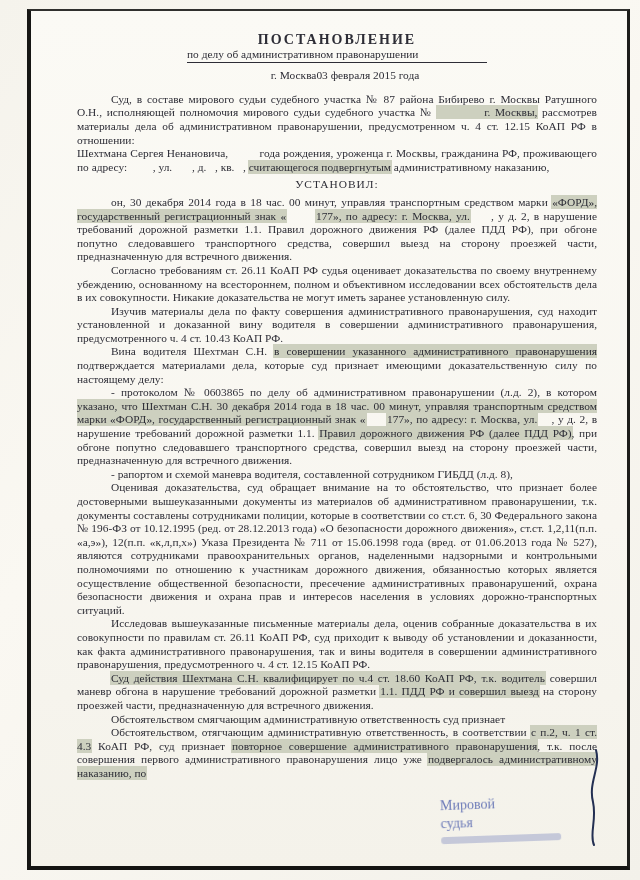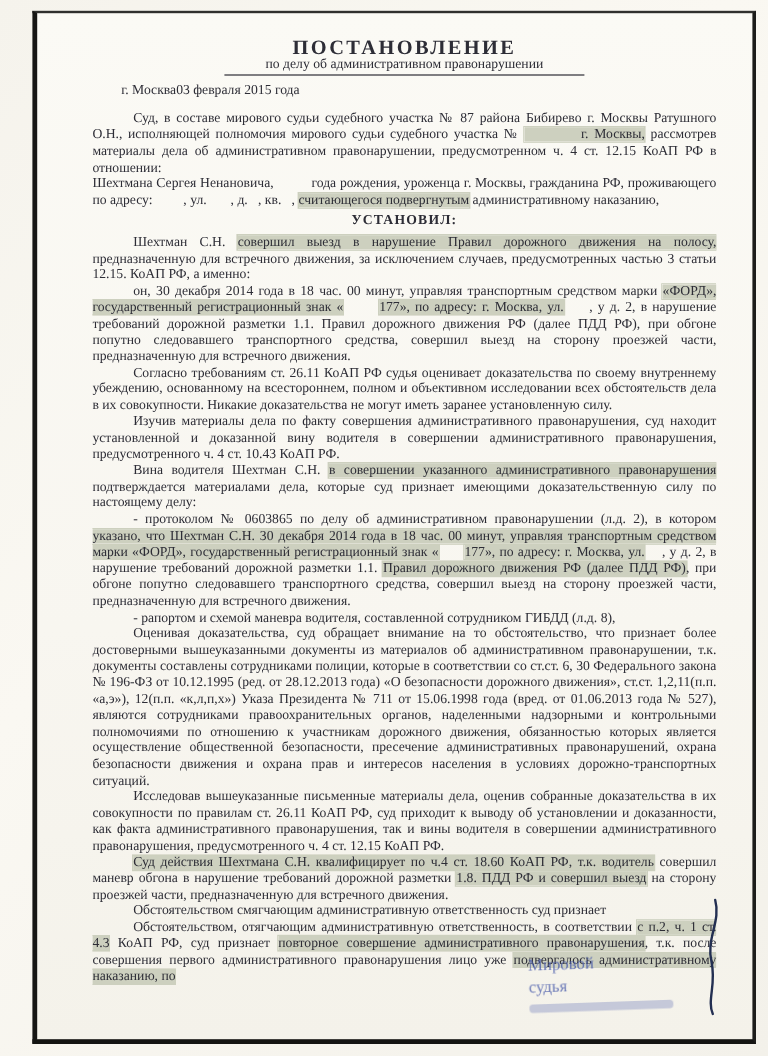--- a/index.html
+++ b/index.html
@@ -25,42 +25,41 @@
   .content {
     position:absolute; top:22px; left:46px; right:30px; bottom:12px;
     color:#2d2d36;
     font-size:11.4px;
     line-height:13.6px;
     overflow:hidden;
   }
   .doc-title {
     text-align:center;
     font-weight:bold;
-    font-size:17px;
+    font-size:14px;
     letter-spacing:2px;
   }
   .doc-subtitle {
-    text-align:center;
     margin:1px auto 0 auto;
     width:300px;
     border-bottom:1px solid #2d2d36;
     padding-bottom:1px;
   }
   .meta-row {
     display:flex;
-    justify-content:flex-start;
+    justify-content:center;
     margin:6px 8px 10px 24px;
   }
   .para {
     text-align:justify;
     text-indent:34px;
   }
   .para.no-indent { text-indent:0; }
   .para.center { text-align:center; text-indent:0; }
-  .para.bold { font-weight:bold; letter-spacing:1px; }
+  .para.bold { font-weight:normal; letter-spacing:1px; }
   .para.heading { margin:4px 0 4px 0; }
   .para.gap { }
   .hl { background:#cdd0bf; box-shadow:0 0 0 1px #cdd0bf; }
   .stamp {
     position:absolute;
     right:14px; bottom:8px;
     width:185px; height:78px;
     color:#4a5cab;
     transform:rotate(-2deg);
     opacity:.8;
@@ -95,30 +94,29 @@
 
       <div class="meta-row">
         <span>г. Москва</span>
         <span>03 февраля 2015 года</span>
       </div>
 
       <div>
           <p class="para"><span>Суд, в составе мирового судьи судебного участка № 87 района Бибирево г. Москвы Ратушного О.Н., исполняющей полномочия мирового судьи судебного участка № </span><span class="hl">&nbsp;&nbsp;&nbsp;&nbsp;&nbsp;&nbsp;&nbsp;&nbsp;&nbsp;&nbsp;г. Москвы,</span><span> рассмотрев материалы дела об административном правонарушении, предусмотренном ч. 4 ст. 12.15 КоАП РФ в отношении:</span></p>
           <p class="para no-indent"><span>Шехтмана Сергея Ненановича, &nbsp;&nbsp;&nbsp;&nbsp;&nbsp;&nbsp;&nbsp;&nbsp;&nbsp;года рождения, уроженца г. Москвы, гражданина РФ, проживающего по адресу: &nbsp;&nbsp;&nbsp;&nbsp;&nbsp;&nbsp;&nbsp;&nbsp;, ул. &nbsp;&nbsp;&nbsp;&nbsp;&nbsp;&nbsp;, д. &nbsp;&nbsp;, кв. &nbsp;&nbsp;, </span><span class="hl">считающегося подвергнутым</span><span> административному наказанию,</span></p>
           <p class="para center bold heading"><span>УСТАНОВИЛ:</span></p>
-          <p class="para"><span>Шехтман С.Н. </span><span class="hl">совершил выезд в нарушение Правил дорожного движения на полосу,</span><span> предназначенную для встречного движения, за исключением случаев, предусмотренных частью 3 статьи 12.15. КоАП РФ, а именно:</span></p>
           <p class="para"><span>он, 30 декабря 2014 года в 18 час. 00 минут, управляя транспортным средством марки </span><span class="hl">«ФОРД», государственный регистрационный знак «</span><span>&nbsp;&nbsp;&nbsp;&nbsp;&nbsp;&nbsp;&nbsp;</span><span class="hl">177», по адресу: г. Москва, ул.</span><span> &nbsp;&nbsp;&nbsp;&nbsp;, у д. 2, в нарушение требований дорожной разметки 1.1. Правил дорожного движения РФ (далее ПДД РФ), при обгоне попутно следовавшего транспортного средства, совершил выезд на сторону проезжей части, предназначенную для встречного движения.</span></p>
           <p class="para gap"><span>Согласно требованиям ст. 26.11 КоАП РФ судья оценивает доказательства по своему внутреннему убеждению, основанному на всестороннем, полном и объективном исследовании всех обстоятельств дела в их совокупности. Никакие доказательства не могут иметь заранее установленную силу.</span></p>
           <p class="para"><span>Изучив материалы дела по факту совершения административного правонарушения, суд находит установленной и доказанной вину водителя в совершении административного правонарушения, предусмотренного ч. 4 ст. 10.43 КоАП РФ.</span></p>
           <p class="para"><span>Вина водителя Шехтман С.Н. </span><span class="hl">в совершении указанного административного правонарушения</span><span> подтверждается материалами дела, которые суд признает имеющими доказательственную силу по настоящему делу:</span></p>
           <p class="para"><span>- протоколом № 0603865 по делу об административном правонарушении (л.д. 2), в котором </span><span class="hl">указано, что Шехтман С.Н. 30 декабря 2014 года в 18 час. 00 минут, управляя транспортным средством марки «ФОРД», государственный регистрационный знак «</span><span>&nbsp;&nbsp;&nbsp;&nbsp;&nbsp;&nbsp;</span><span class="hl">177», по адресу: г. Москва, ул.</span><span> &nbsp;&nbsp;&nbsp;, у д. 2, в нарушение требований дорожной разметки 1.1. </span><span class="hl">Правил дорожного движения РФ (далее ПДД РФ)</span><span>, при обгоне попутно следовавшего транспортного средства, совершил выезд на сторону проезжей части, предназначенную для встречного движения.</span></p>
           <p class="para"><span>- рапортом и схемой маневра водителя, составленной сотрудником ГИБДД (л.д. 8),</span></p>
           <p class="para"><span>Оценивая доказательства, суд обращает внимание на то обстоятельство, что признает более достоверными вышеуказанными документы из материалов об административном правонарушении, т.к. документы составлены сотрудниками полиции, которые в соответствии со ст.ст. 6, 30 Федерального закона № 196-ФЗ от 10.12.1995 (ред. от 28.12.2013 года) «О безопасности дорожного движения», ст.ст. 1,2,11(п.п. «а,э»), 12(п.п. «к,л,п,х») Указа Президента № 711 от 15.06.1998 года (вред. от 01.06.2013 года № 527), являются сотрудниками правоохранительных органов, наделенными надзорными и контрольными полномочиями по отношению к участникам дорожного движения, обязанностью которых является осуществление общественной безопасности, пресечение административных правонарушений, охрана безопасности движения и охрана прав и интересов населения в условиях дорожно-транспортных ситуаций.</span></p>
           <p class="para"><span>Исследовав вышеуказанные письменные материалы дела, оценив собранные доказательства в их совокупности по правилам ст. 26.11 КоАП РФ, суд приходит к выводу об установлении и доказанности, как факта административного правонарушения, так и вины водителя в совершении административного правонарушения, предусмотренного ч. 4 ст. 12.15 КоАП РФ.</span></p>
-          <p class="para"><span class="hl">Суд действия Шехтмана С.Н. квалифицирует по ч.4 ст. 18.60 КоАП РФ, т.к. водитель</span><span> совершил маневр обгона в нарушение требований дорожной разметки </span><span class="hl">1.8. ПДД РФ и совершил выезд</span><span> на сторону проезжей части, предназначенную для встречного движения.</span></p>
+          <p class="para"><span class="hl">Суд действия Шехтмана С.Н. квалифицирует по ч.4 ст. 18.60 КоАП РФ, т.к. водитель</span><span> совершил маневр обгона в нарушение требований дорожной разметки </span><span class="hl">1.1. ПДД РФ и совершил выезд</span><span> на сторону проезжей части, предназначенную для встречного движения.</span></p>
           <p class="para"><span>Обстоятельством смягчающим административную ответственность суд признает</span></p>
           <p class="para gap"><span>Обстоятельством, отягчающим административную ответственность, в соответствии </span><span class="hl">с п.2, ч. 1 ст. 4.3</span><span> КоАП РФ, суд признает </span><span class="hl">повторное совершение административного правонарушения</span><span>, т.к. после совершения первого административного правонарушения лицо уже </span><span class="hl">подвергалось административному наказанию, по</span></p>
         </div>
 
     </div>
   </div>
 
   <div class="stamp">
     <div class="stamp-line">Мировой</div>
     <div class="stamp-line">судья</div>

